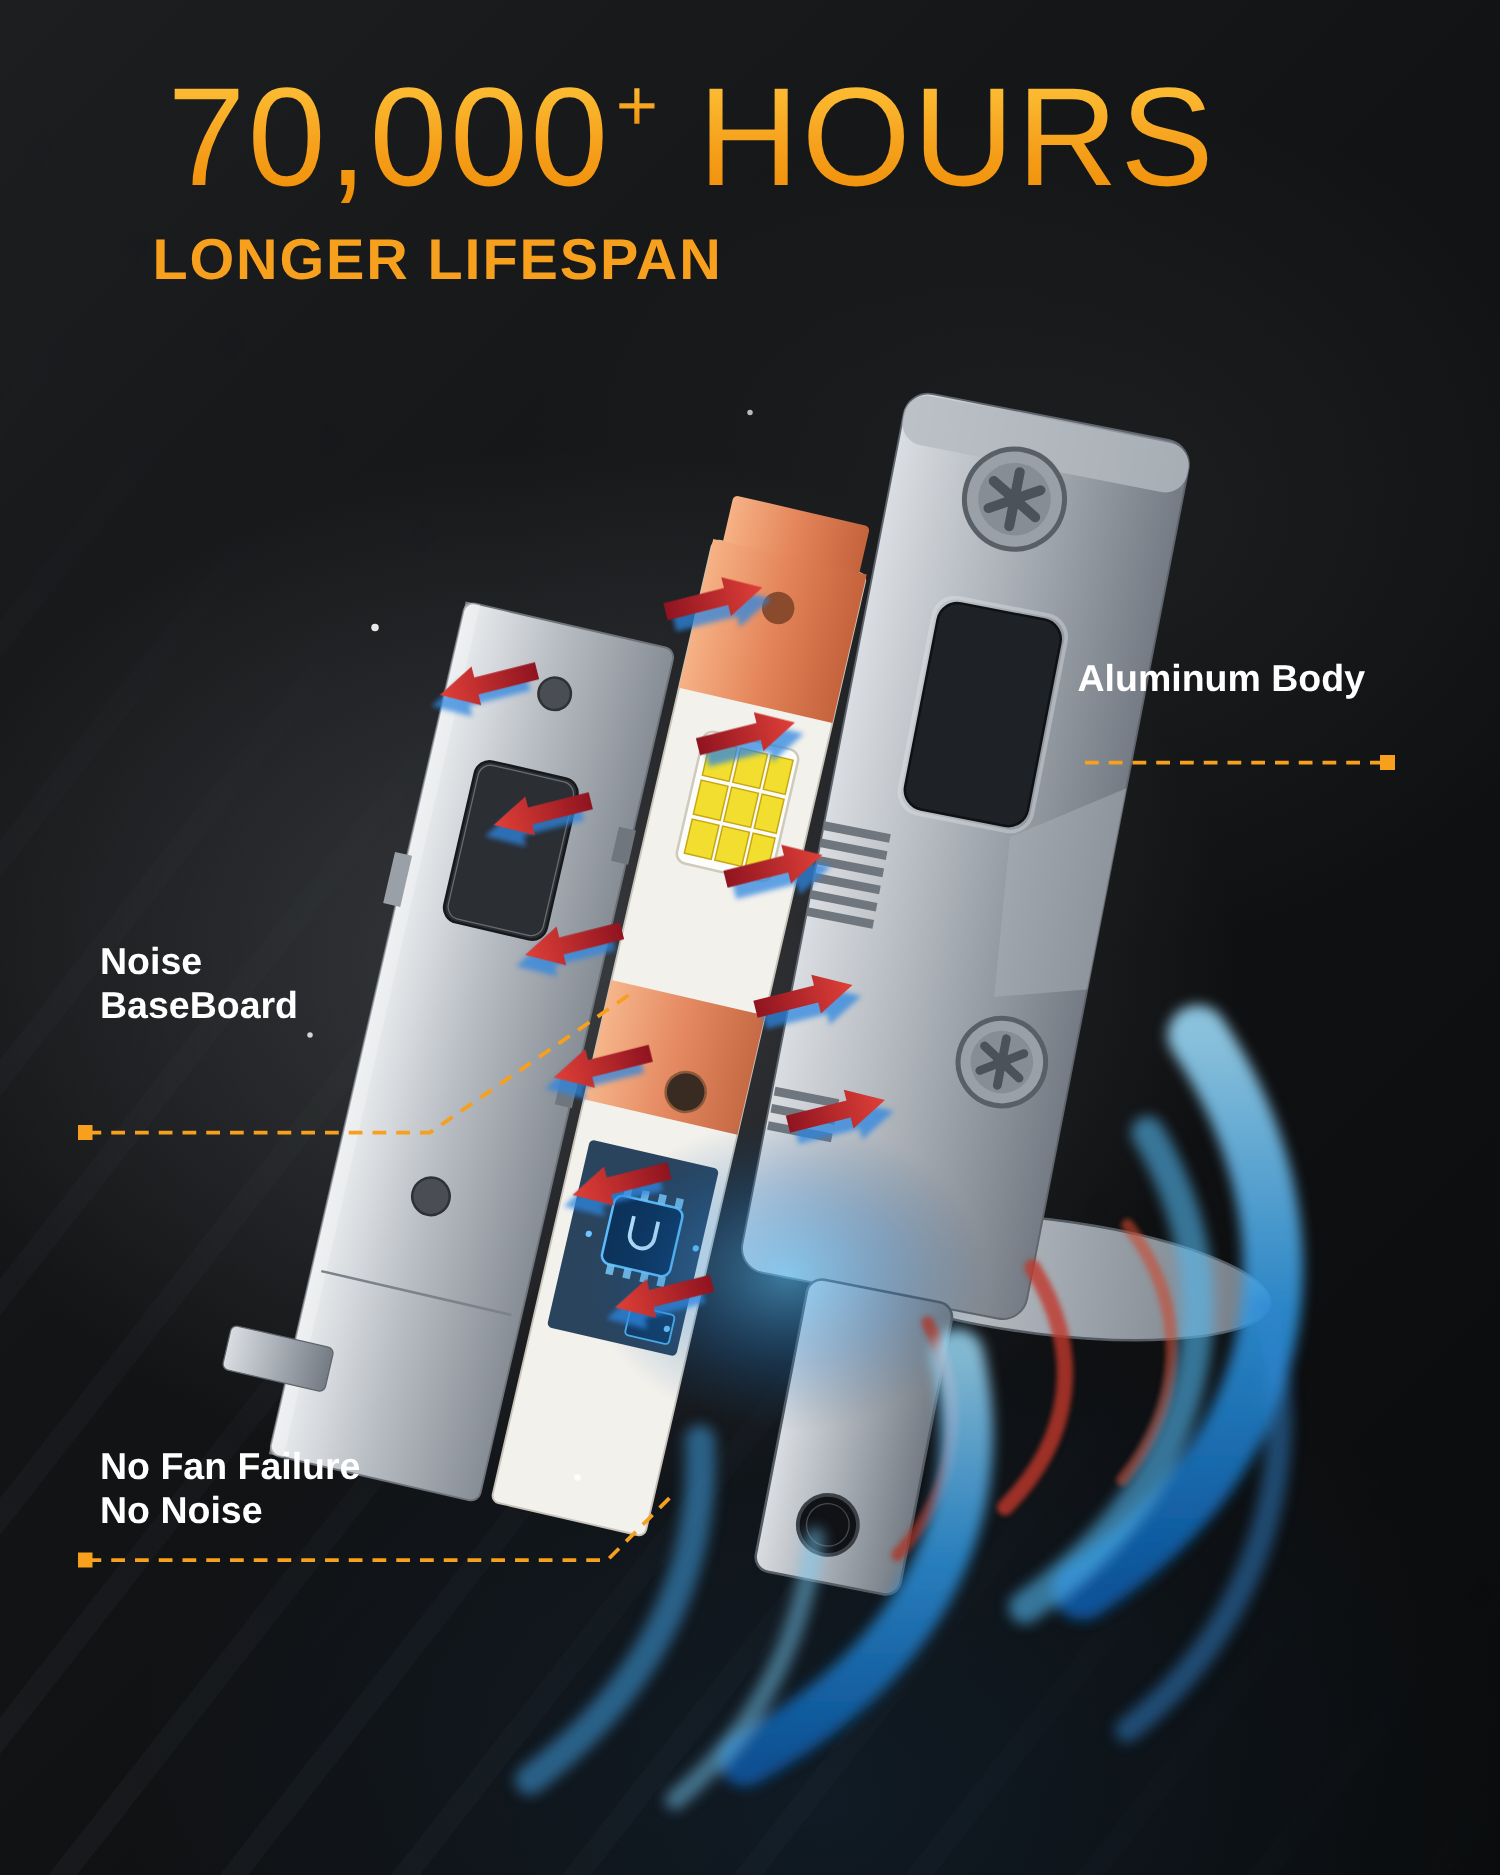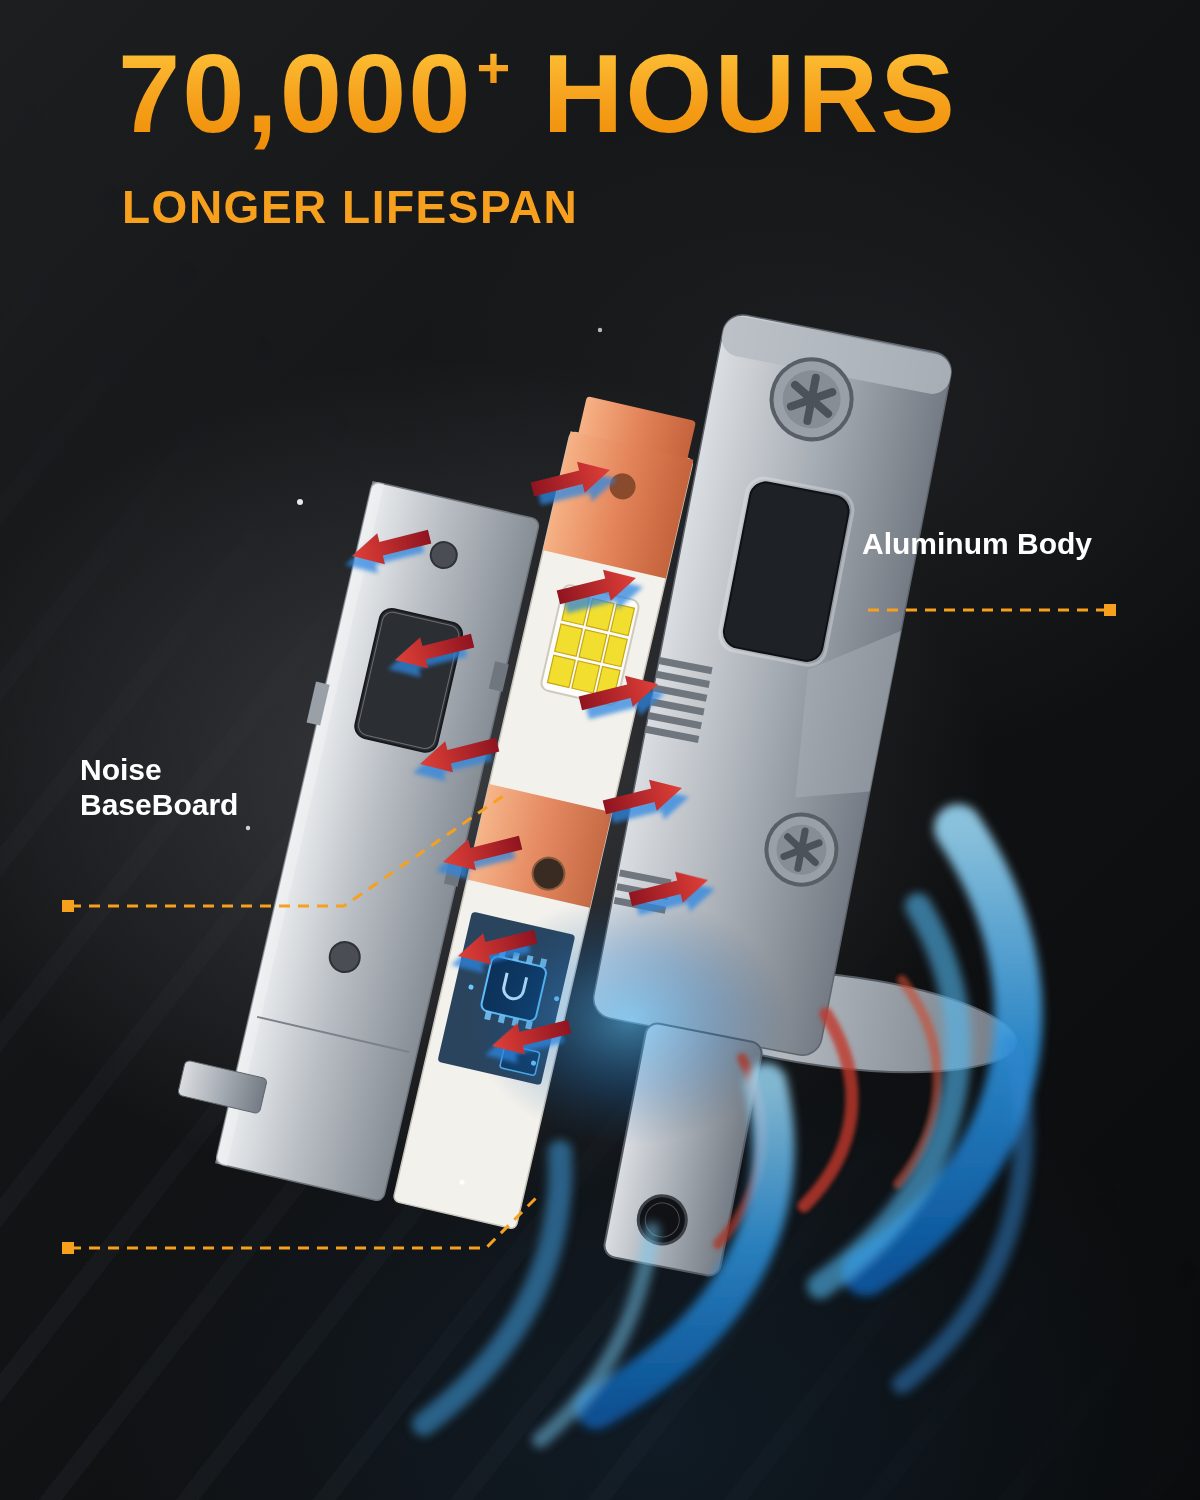--- a/index.html
+++ b/index.html
@@ -12,21 +12,21 @@
       radial-gradient(900px 700px at 55% 96%, rgba(25,70,110,0.22), rgba(0,0,0,0) 62%),
       linear-gradient(135deg,#1d1e20 0%, #131416 42%, #0a0b0c 100%);
   }
   .page::after{
     content:"";position:absolute;inset:0;pointer-events:none;
     background:repeating-linear-gradient(128deg, rgba(150,170,190,0) 0 90px, rgba(150,170,190,0.055) 90px 108px);
     -webkit-mask-image:linear-gradient(45deg, rgba(0,0,0,.95) 0%, rgba(0,0,0,0) 55%);
     mask-image:linear-gradient(45deg, rgba(0,0,0,.95) 0%, rgba(0,0,0,0) 55%);
   }
   .header{position:absolute;left:118px;top:38px;z-index:5;}
-  .headline{margin:0;font-size:112px;font-weight:bold;letter-spacing:2px;line-height:1;white-space:nowrap;}
+  .headline{margin:16px;font-size:112px;font-weight:normal;letter-spacing:2px;line-height:1;white-space:nowrap;}
   .headline .grad{
     background:linear-gradient(180deg,#ffc93e 0%,#f6a11c 55%,#ee8902 100%);
     -webkit-background-clip:text;background-clip:text;color:transparent;
   }
   .headline .plus{display:inline-block;font-size:58px;transform:translateY(-44px);margin-left:4px;}
   .headline .word{margin-left:30px;}
   .subtitle{position:absolute;left:4px;top:142px;margin:0;font-size:46px;font-weight:bold;
     color:#f7a01d;letter-spacing:1.5px;white-space:nowrap;}
   .scene{position:absolute;left:0;top:0;width:1200px;height:1500px;z-index:2;}
   .callout{position:absolute;z-index:6;color:#ffffff;font-weight:bold;font-size:30px;line-height:1.18;}
@@ -252,14 +252,18 @@
 
   <div class="callout callout-aluminum">
     <div class="callout-line">Aluminum Body</div>
   </div>
 
   <div class="callout callout-copper">
     <div class="callout-line">Noise</div>
     <div class="callout-line">BaseBoard</div>
   </div>
 
+  <div class="callout callout-fan">
+    <div class="callout-line">No Fan Failure</div>
+    <div class="callout-line">No Noise</div>
+  </div>
 
 </div>
 
 </body></html>

